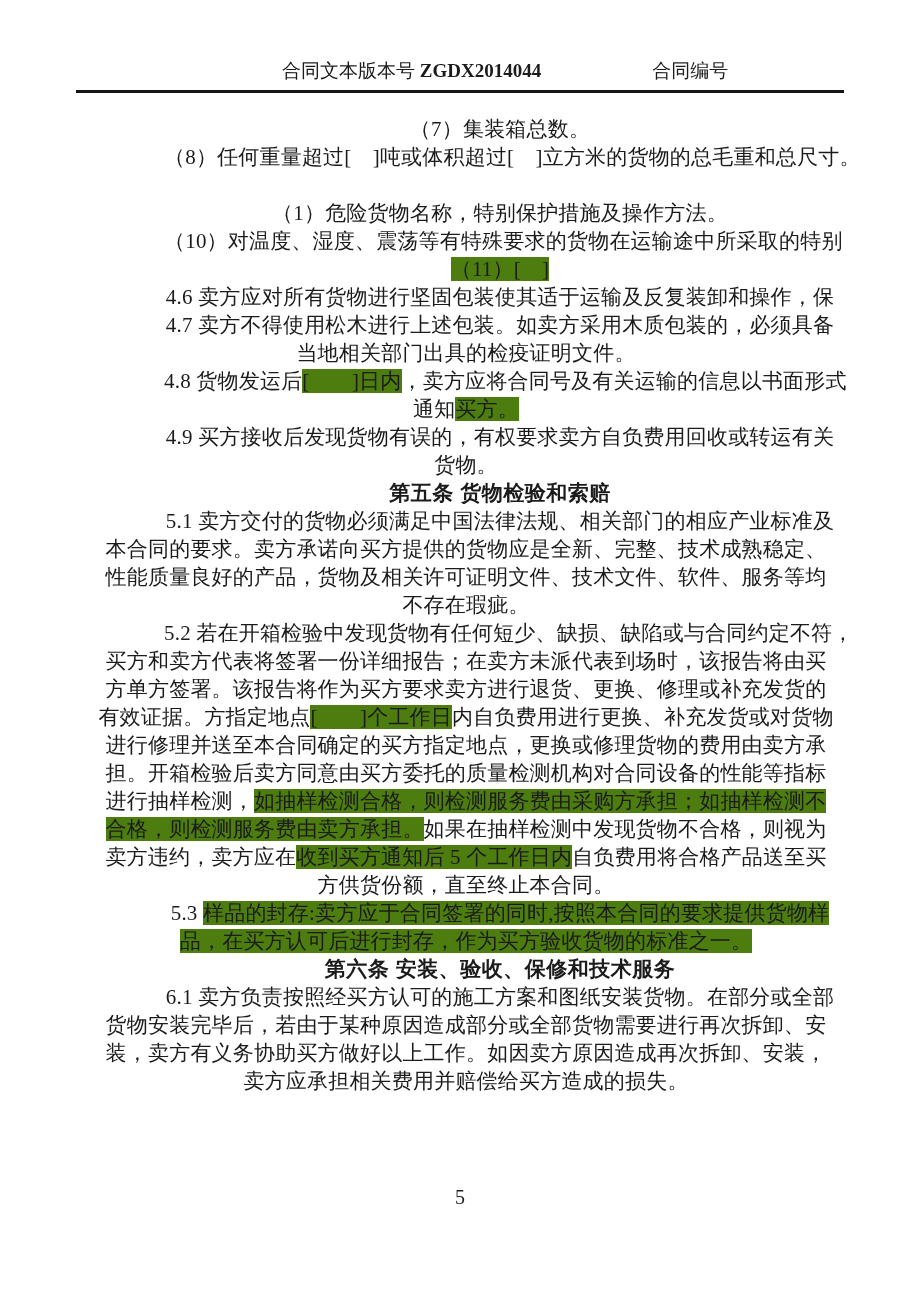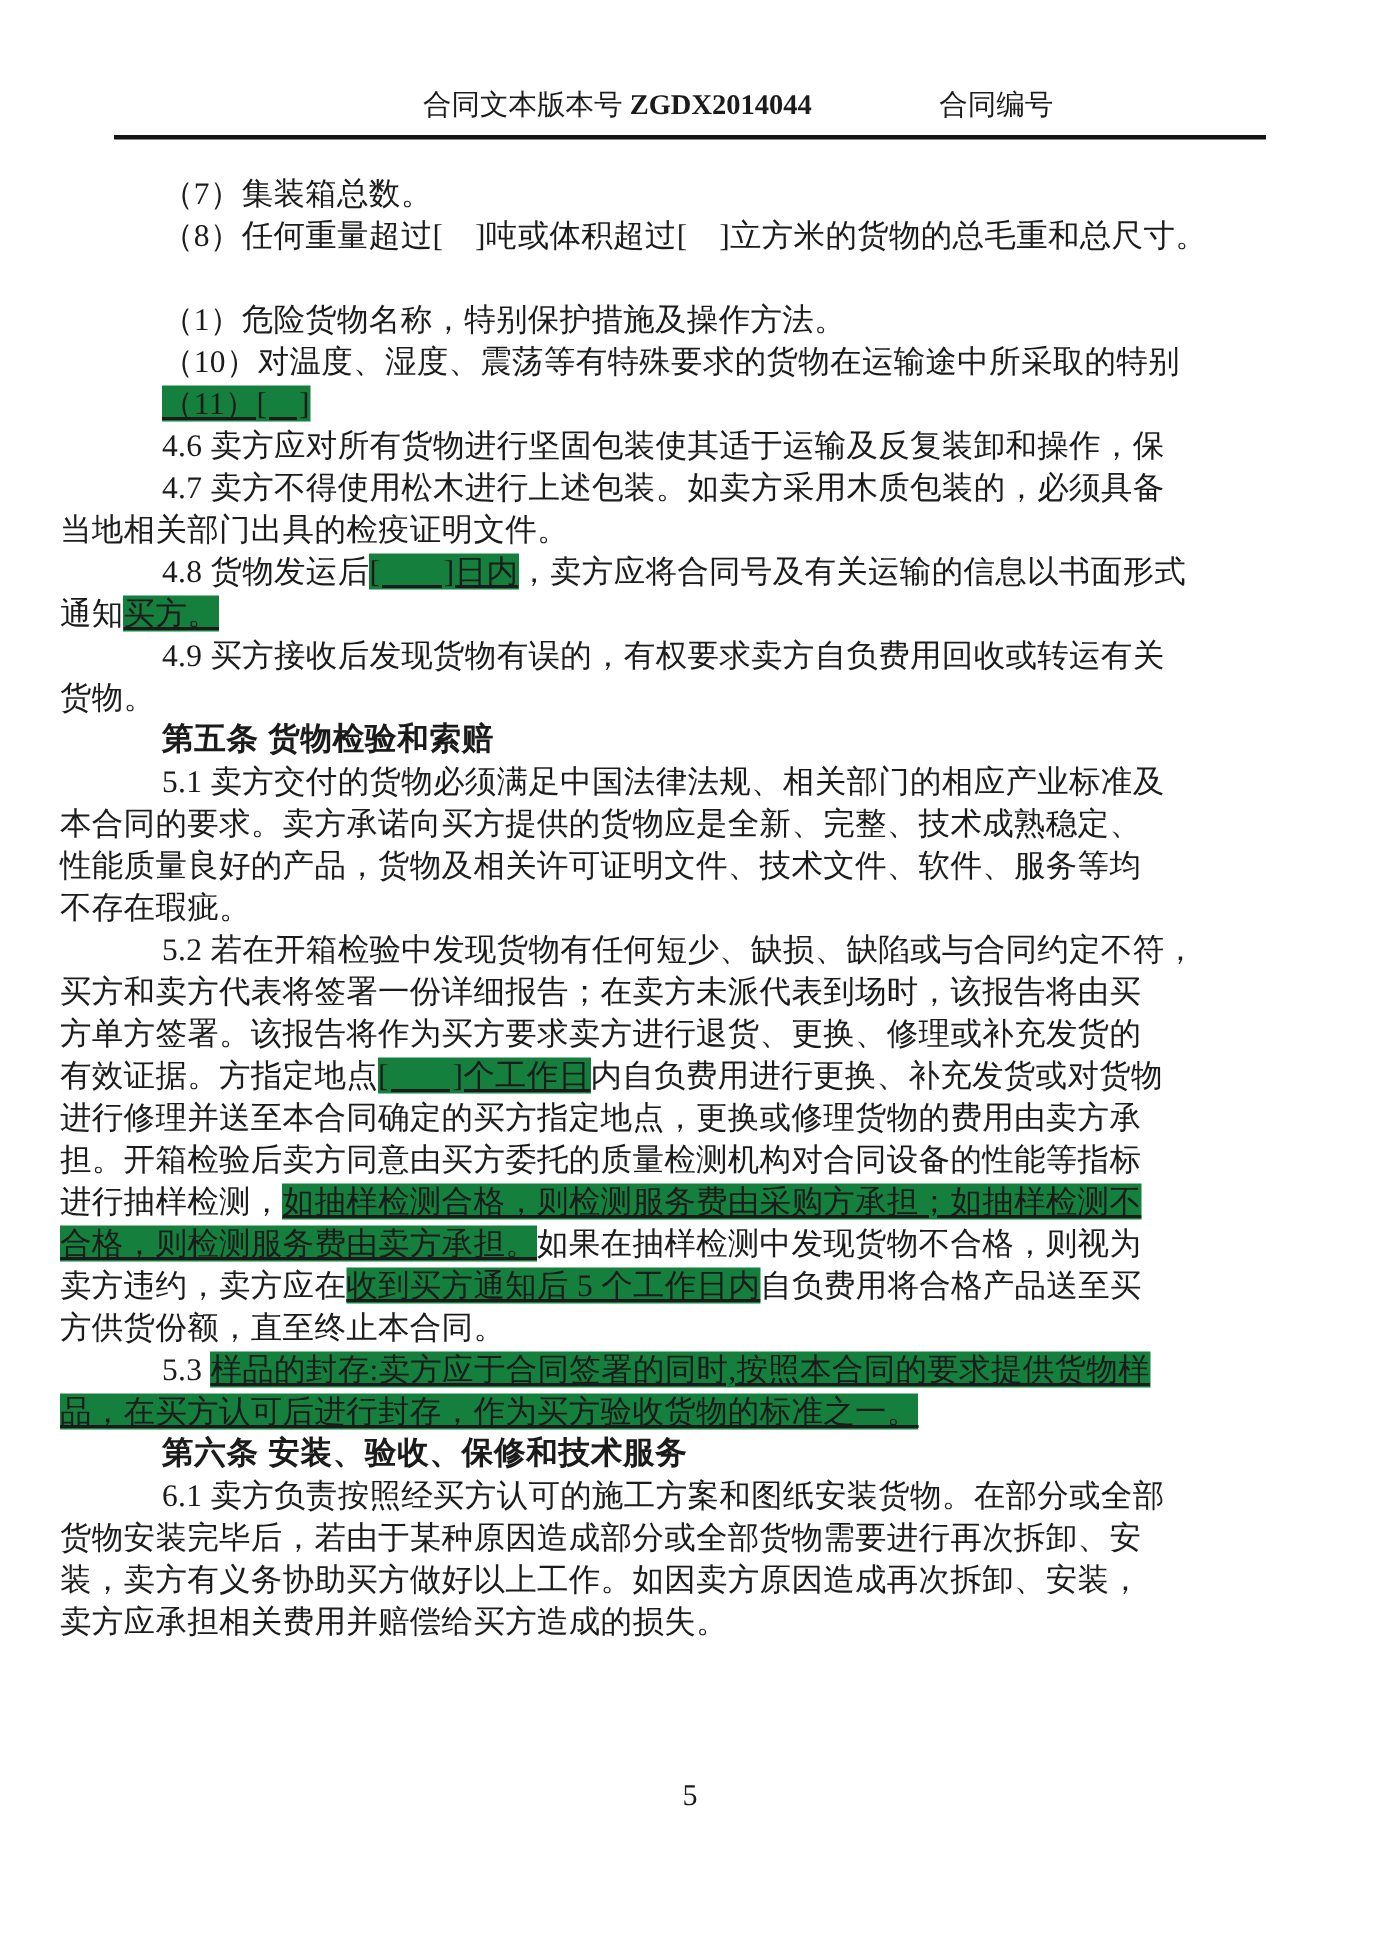--- a/index.html
+++ b/index.html
@@ -11,38 +11,40 @@
   }
   .page{position:relative;width:920px;height:1302px;overflow:hidden;background:#fff;}
   .header{
     margin:58px 76px 0 76px;
     border-bottom:3px solid #151515;
     padding-bottom:7px;
     font-size:19px;
     line-height:25px;
     display:flex;
     white-space:nowrap;
+    gap:26px;
   }
   .header .version{margin-left:206px;}
   .header .version .code{font-weight:bold;font-family:"Liberation Serif",serif;}
   .header .contract-no{margin-left:85px;font-family:Liberation Serif, serif;}
   .doc-body{
-    margin:22px 90px 0 40px;
+    margin:22px 90px 0 96px;
     width:740px;
     font-size:21px;
     line-height:28px;
+    text-align:center;
   }
   .line{white-space:pre;letter-spacing:0.2px;height:28px;}
   .line.indent{text-indent:68px;}
   .line.heading{
     font-weight:bold;
     font-family:"Liberation Sans","DejaVu Sans",sans-serif;
     letter-spacing:0.5px;
   }
-  .hl{background:#15803d;text-decoration:underline;}
+  .hl{background:#4d7c0f;}
   .page-number{
     position:absolute;
     top:1186px;left:0;width:920px;
     text-align:center;
     font-size:20px;
   }
 </style>
 </head>
 <body>
 

